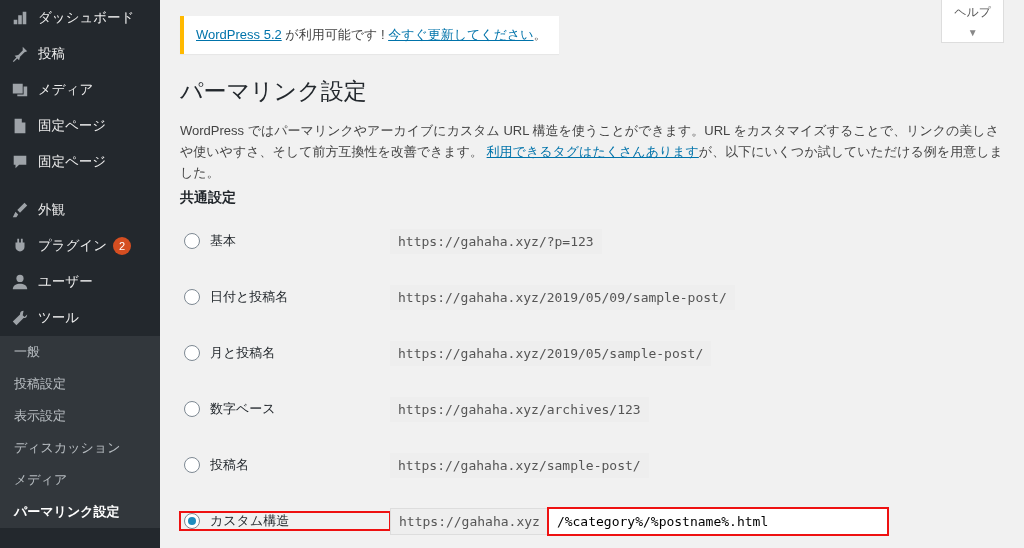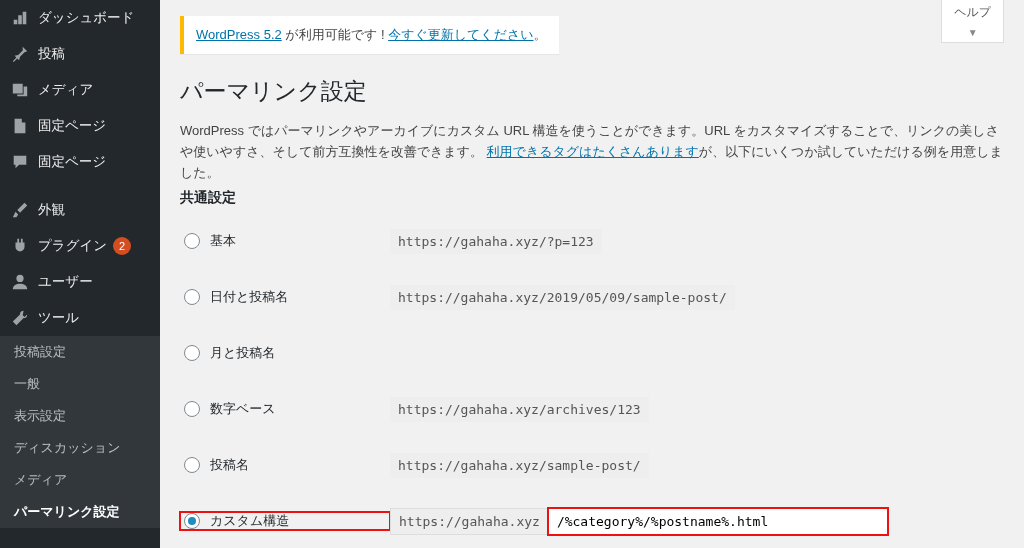--- a/index.html
+++ b/index.html
@@ -299,22 +299,22 @@
     <span class="icon">
       <svg width="18" height="18" viewBox="0 0 20 20" fill="currentColor">
           <path d="M14 2a4 4 0 00-4 4l-8 8 4 4 8-8a4 4 0 004-4l-3 3-2-2z"></path>
         </svg>
     </span>
     <span>ツール</span>
   </div>
 
 
   <div class="sub">
+    <span class="sub-item">一般</span>
     <span class="sub-item">投稿設定</span>
-    <span class="sub-item">一般</span>
     <span class="sub-item">表示設定</span>
     <span class="sub-item">ディスカッション</span>
     <span class="sub-item">メディア</span>
     <span class="sub-item current">パーマリンク設定</span>
 
   </div>
 </div>
 
 <div class="main">
 
@@ -351,20 +351,21 @@
       <span>日付と投稿名</span>
     </div>
     <div class="td"><code>https://gahaha.xyz/2019/05/09/sample-post/</code></div>
   </div>
 
   <div class="row">
     <div class="th">
       <span class="radio"></span>
       <span>月と投稿名</span>
     </div>
+    <div class="td"><code>https://gahaha.xyz/2019/05/sample-post/</code></div>
   </div>
 
   <div class="row">
     <div class="th">
       <span class="radio"></span>
       <span>数字ベース</span>
     </div>
     <div class="td"><code>https://gahaha.xyz/archives/123</code></div>
   </div>
 

